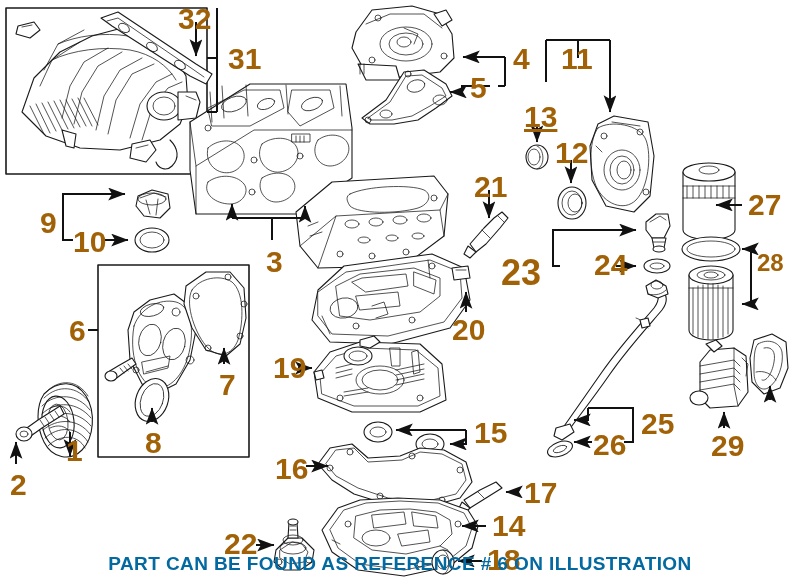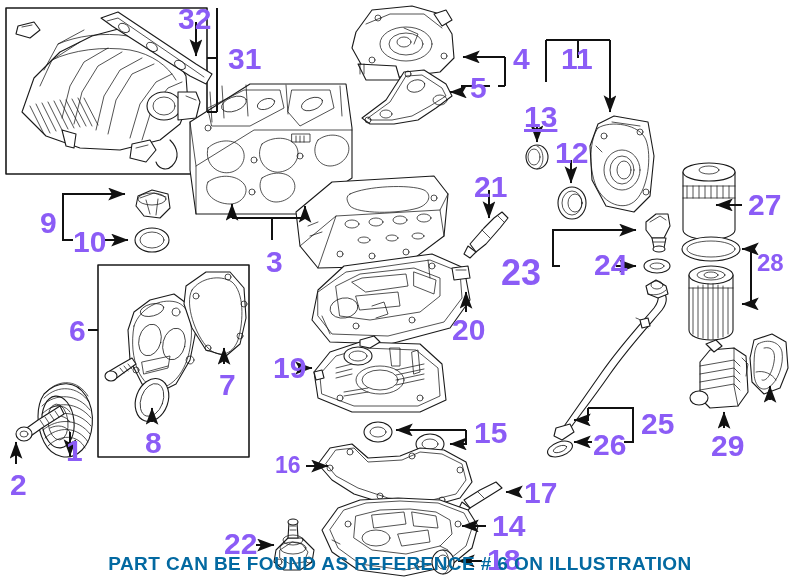--- a/index.html
+++ b/index.html
@@ -20,21 +20,21 @@
   #stage svg.layer {
     position: absolute;
     left: 0; top: 0;
     width: 800px;
     height: 584px;
   }
   .callout {
     position: absolute;
     font-family: "Liberation Sans", sans-serif;
     font-weight: 700;
-    color: #8b5cf6;
+    color: #a16207;
     line-height: 1;
     white-space: nowrap;
     user-select: none;
   }
   .watermark {
     position: absolute;
     left: 0; right: 0;
     text-align: center;
     font-family: "Liberation Sans", sans-serif;
     font-weight: 700;
@@ -557,21 +557,21 @@
     <span class="callout" style="left:69px;  top:316px; font-size:30px;">6</span>
     <span class="callout" style="left:219px; top:370px; font-size:30px;">7</span>
     <span class="callout" style="left:145px; top:428px; font-size:30px;">8</span>
     <span class="callout" style="left:40px;  top:208px; font-size:30px;">9</span>
     <span class="callout" style="left:73px;  top:227px; font-size:30px;">10</span>
     <span class="callout" style="left:561px; top:44px;  font-size:30px;">11</span>
     <span class="callout" style="left:555px; top:138px; font-size:30px;">12</span>
     <span class="callout" style="left:524px; top:102px; font-size:30px;text-decoration:underline;">13</span>
     <span class="callout" style="left:492px; top:511px; font-size:30px;">14</span>
     <span class="callout" style="left:474px; top:418px; font-size:30px;">15</span>
-    <span class="callout" style="left:275px; top:454px; font-size:23px;">16</span>
+    <span class="callout" style="left:275px; top:454px; font-size:30px;">16</span>
     <span class="callout" style="left:524px; top:478px; font-size:30px;">17</span>
     <span class="callout" style="left:487px; top:545px; font-size:30px;">18</span>
     <span class="callout" style="left:273px; top:353px; font-size:30px;">19</span>
     <span class="callout" style="left:452px; top:315px; font-size:30px;">20</span>
     <span class="callout" style="left:474px; top:172px; font-size:30px;">21</span>
     <span class="callout" style="left:224px; top:529px; font-size:30px;">22</span>
     <span class="callout" style="left:501px; top:235px; font-size:36px;margin-top:20px;">23</span>
     <span class="callout" style="left:594px; top:250px; font-size:30px;">24</span>
     <span class="callout" style="left:641px; top:409px; font-size:30px;">25</span>
     <span class="callout" style="left:593px; top:430px; font-size:30px;">26</span>

